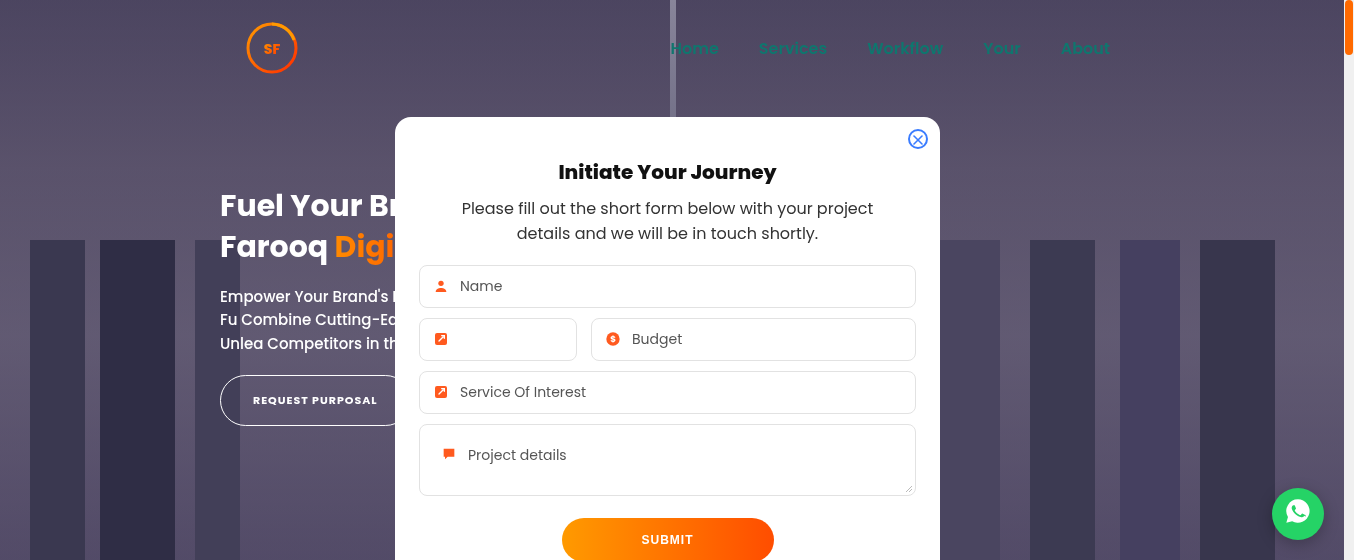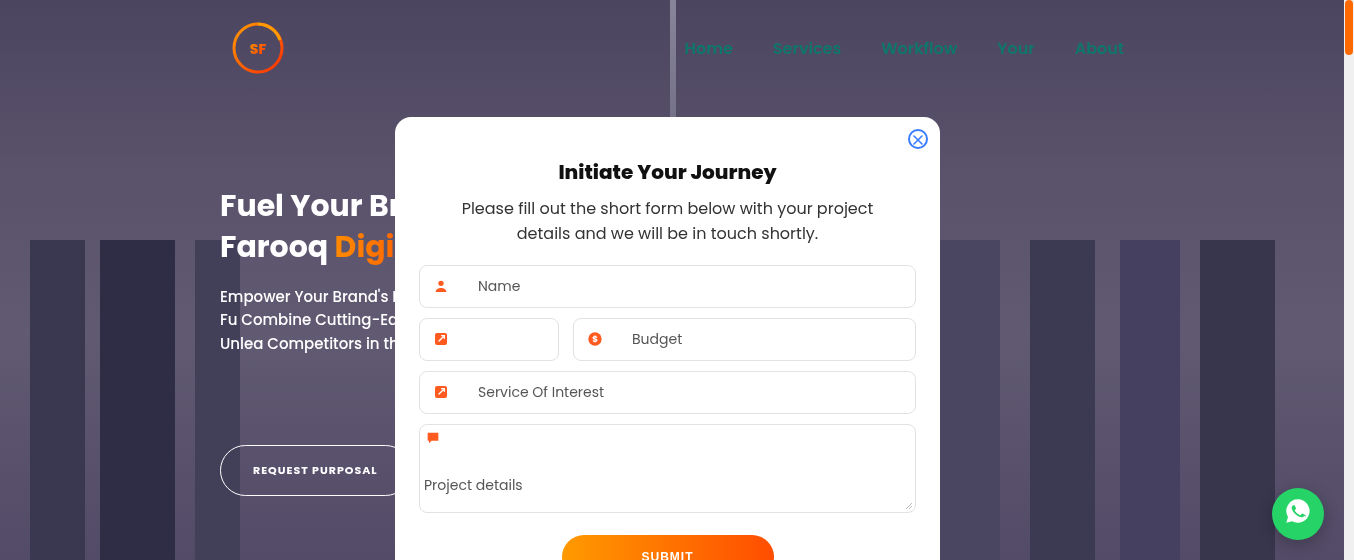--- a/index.html
+++ b/index.html
@@ -48,21 +48,21 @@
   left: 670px;
   width: 6px;
   height: 180px;
   background: linear-gradient(180deg, #88859a 0%, #6a6880 100%);
 }
 .header {
   position: relative;
   z-index: 1;
   display: flex;
   align-items: center;
-  padding: 20px 0;
+  padding: 20px 14px;
 }
 .logo {
   margin-left: 230px;
   width: 56px;
   height: 56px;
 }
 .nav {
   margin-left: auto;
   display: flex;
   align-items: center;
@@ -119,21 +119,20 @@
 .request-purposal {
   display: inline-block;
   border: 1px solid #fff;
   border-radius: 30px;
   padding: 16px 32px;
   color: #fff;
   font-weight: 700;
   font-size: 11px;
   letter-spacing: 1px;
   cursor: pointer;
-  margin-top: 70px;
 }
 .modal {
   position: absolute;
   z-index: 10;
   top: 117px;
   left: 395px;
   width: 545px;
   background: #fff;
   border-radius: 16px;
   padding: 22px 24px 28px;
@@ -174,36 +173,36 @@
   gap: 14px;
   margin-bottom: 10px;
 }
 .form-field {
   flex: 1;
   border: 1px solid #e2e2e2;
   border-radius: 8px;
   display: flex;
   align-items: center;
   padding: 10px 12px;
-  gap: 28px;
+  gap: 10px;
 }
 .form-field input, .form-field textarea {
   border: none;
   outline: none;
   flex: 1;
   font-size: 14px;
   font-family: inherit;
   color: #222;
   background: transparent;
 }
 .form-field input::placeholder, .form-field textarea::placeholder {
   color: #555;
 }
 .form-field.full { width: 100%; }
-.form-field.textarea { align-items: flex-start; padding: 4px; height: 89px; position: relative; flex-direction: column; }
+.form-field.textarea { align-items: flex-start; padding: 20px; height: 72px; position: relative; }
 .form-field.textarea textarea { resize: none; height: 100%; }
 .form-field.textarea .resize-grip {
   position: absolute;
   right: 3px;
   bottom: 3px;
   width: 10px;
   height: 10px;
 }
 .icon-box {
   width: 18px;

